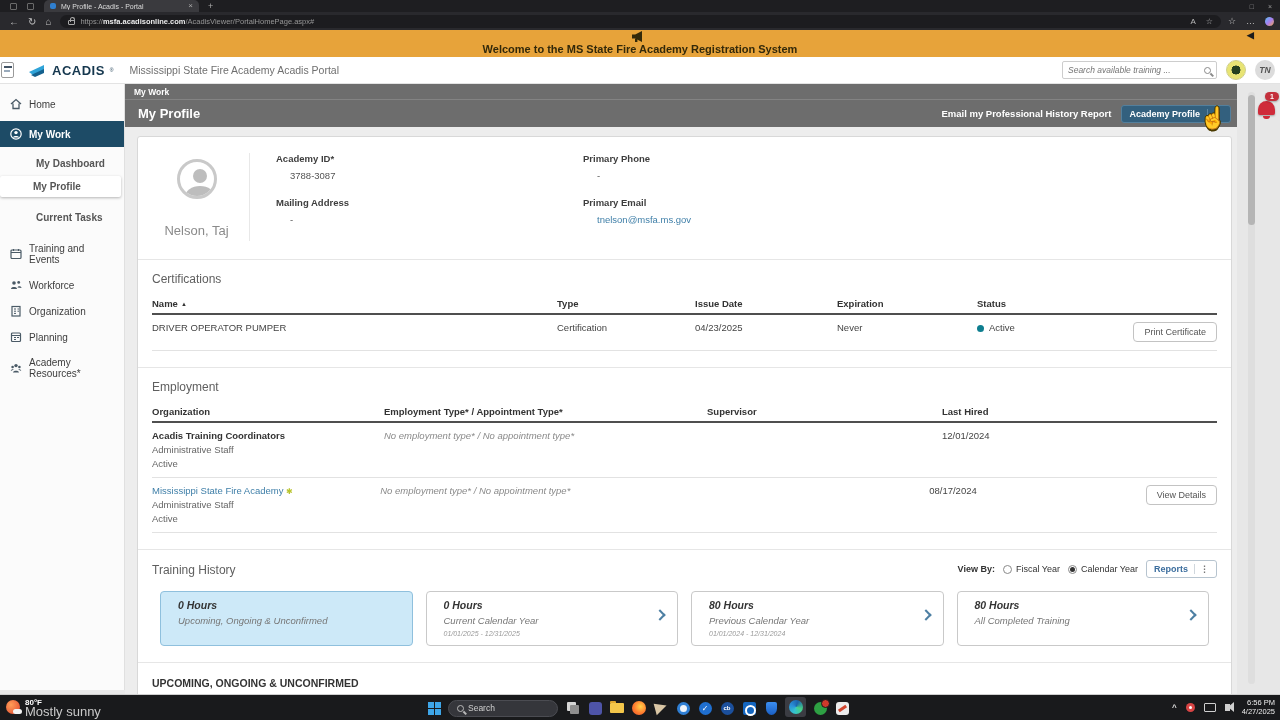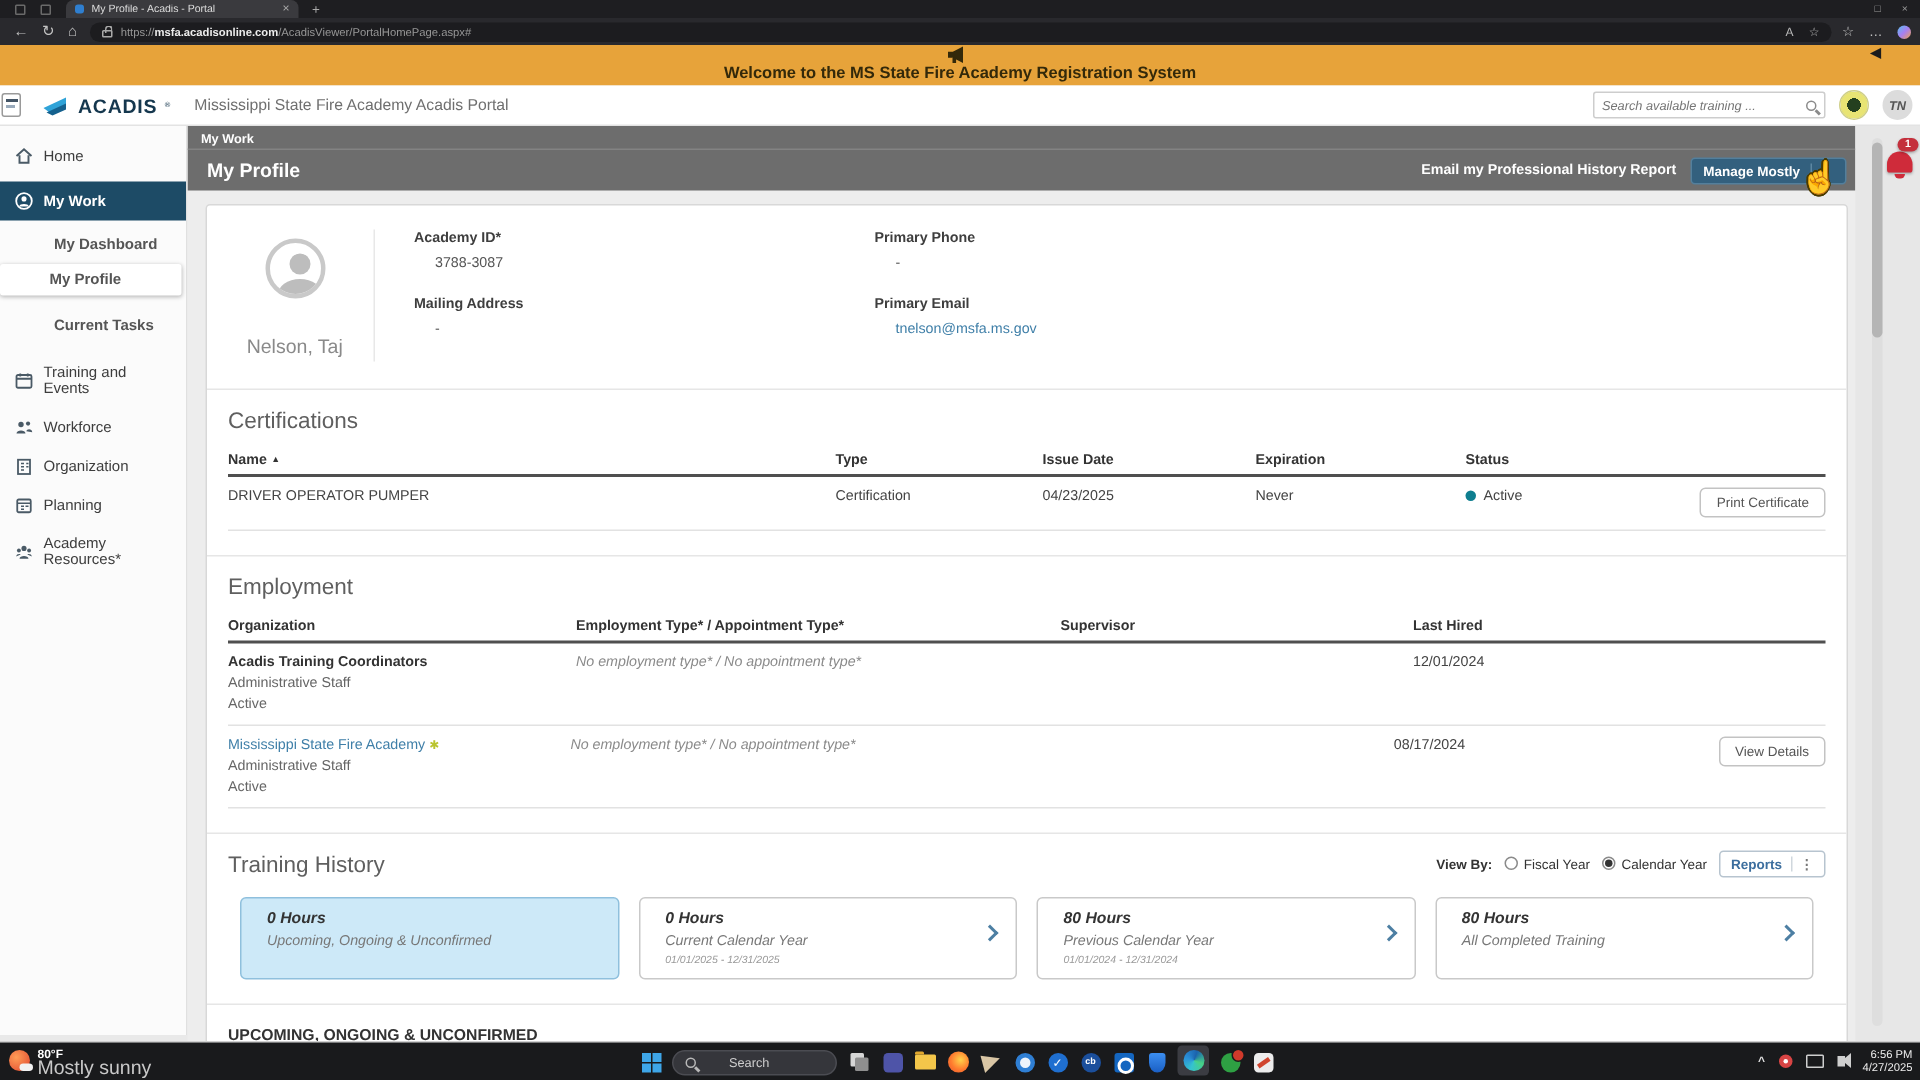--- a/index.html
+++ b/index.html
@@ -82,21 +82,21 @@
   .profname { font-size:13px; color:#8a8a8a; margin-top:24px; white-space:nowrap; }
   .fields { display:flex; flex:1; }
   .fcol1 { width:307px; } .fcol2 { width:337px; } .fcol3 { flex:1; }
   .field { margin-bottom:16px; }
   .flabel { font-size:9.5px; font-weight:bold; color:#3e3e3e; }
   .fvalue { font-size:9.5px; color:#555; margin:6px 0 0 14px; }
   .fvalue.link { color:#3f7fa8; }
 
   
   .section { border-top:1px solid #e6e6e6; padding:10px 14px 16px; }
-  .section-title { font-size:15px; color:#5f5f5f; font-weight:normal; margin:2px 0 12px; }
+  .section-title { font-size:12px; color:#5f5f5f; font-weight:normal; margin:2px 0 12px; }
   .thead { display:flex; border-bottom:2px solid #4f4f4f; padding-bottom:4px; font-size:9.5px; font-weight:bold; color:#333; align-items:flex-end; }
   .trow { display:flex; border-bottom:1px solid #e2e2e2; padding:7px 0 8px; font-size:9.5px; color:#444; align-items:flex-start; }
   .sorticon { font-size:6px; margin-left:3px; vertical-align:1px; }
   .c-name { width:405px; } .c-type { width:138px; } .c-issue { width:142px; } .c-exp { width:140px; } .c-status { width:110px; }
   .c-action { margin-left:auto; }
   .dot { display:inline-block; width:7px; height:7px; border-radius:50%; background:#0e7e8f; margin-right:5px; vertical-align:-1px; }
   .minibtn { background:#fff; border:1px solid #c3c3c3; border-radius:4px; font-size:9px; color:#555; padding:4px 10px; white-space:nowrap; }
   .e-org { width:232px; } .e-type { width:323px; } .e-sup { width:235px; } .e-hired { width:220px; }
   .orgname { font-weight:bold; color:#333; }
   .orglink { color:#3f7fa8; font-weight:normal; }
@@ -132,21 +132,21 @@
   
   .taskbar { position:absolute; bottom:0; left:0; right:0; height:25px; background:#191a1c; color:#fff; }
   .weather { position:absolute; left:6px; top:3px; display:flex; gap:5px; align-items:center; }
   .wicon { width:14px; height:14px; border-radius:50%; background:radial-gradient(circle at 35% 35%, #ff9d57, #e0452e); position:relative; }
   .wicon::after { content:""; position:absolute; right:-2px; bottom:0; width:9px; height:5px; background:#f2f2f2; border-radius:4px; }
   .wtext .t1 { font-size:8px; font-weight:bold; line-height:9px; }
   .wtext .t2 { font-size:13px; color:#c9c9c9; line-height:9px; }
   .tb-center { position:absolute; left:428px; top:4px; display:flex; align-items:center; gap:7px; }
   .winlogo { width:13px; height:13px; display:grid; grid-template-columns:6px 6px; grid-gap:1px; }
   .winlogo span { background:#3ea6e8; width:6px; height:6px; }
-  .tbsearch { width:110px; height:17px; border-radius:9px; background:#35363b; border:1px solid #4b4c52; display:flex; align-items:center; gap:22px; padding-left:8px; }
+  .tbsearch { width:110px; height:17px; border-radius:9px; background:#35363b; border:1px solid #4b4c52; display:flex; align-items:center; gap:4px; padding-left:8px; }
   .tbsearch .mag { border-color:#b9b9b9; } .tbsearch .mag::after { background:#b9b9b9; }
   .tbsearch span { font-size:8.5px; color:#cfcfcf; }
   .tbicons { display:flex; align-items:center; gap:6px; }
   .appico { width:16px; height:16px; display:flex; align-items:center; justify-content:center; position:relative; }
   .tv1 { width:9px; height:9px; background:#d6d6d6; border-radius:1px; position:absolute; left:2px; top:2px; }
   .tv2 { width:9px; height:9px; background:#8f8f8f; border-radius:1px; position:absolute; left:5px; top:5px; }
   .teams { width:13px; height:13px; background:#4e54a8; border-radius:3px; }
   .folder { width:14px; height:10px; background:#f3c64a; border-radius:1px; position:relative; }
   .folder::before { content:""; position:absolute; top:-2px; left:0; width:6px; height:2px; background:#e0a72e; border-radius:1px 1px 0 0; }
   .ffox { width:14px; height:14px; border-radius:50%; background:radial-gradient(circle at 60% 40%, #ffd24a, #ff7a2e 55%, #e4572e); }
@@ -316,21 +316,21 @@
 
     <div class="main">
       <div class="crumbbar">
         <span>My Work</span>
       </div>
       <div class="titlebar">
         <span class="pagetitle">My Profile</span>
         <div class="title-actions">
           <span class="emaillink">Email my Professional History Report</span>
           <span class="managebtn">
-            <span>Manage Mostly</span>
+            <span>Academy Profile</span>
             <span class="kebab">⋮</span>
           </span>
         </div>
       </div>
 
       <div class="page">
         <div class="panel">
 
           <div class="profile">
             <div class="photo-col">

